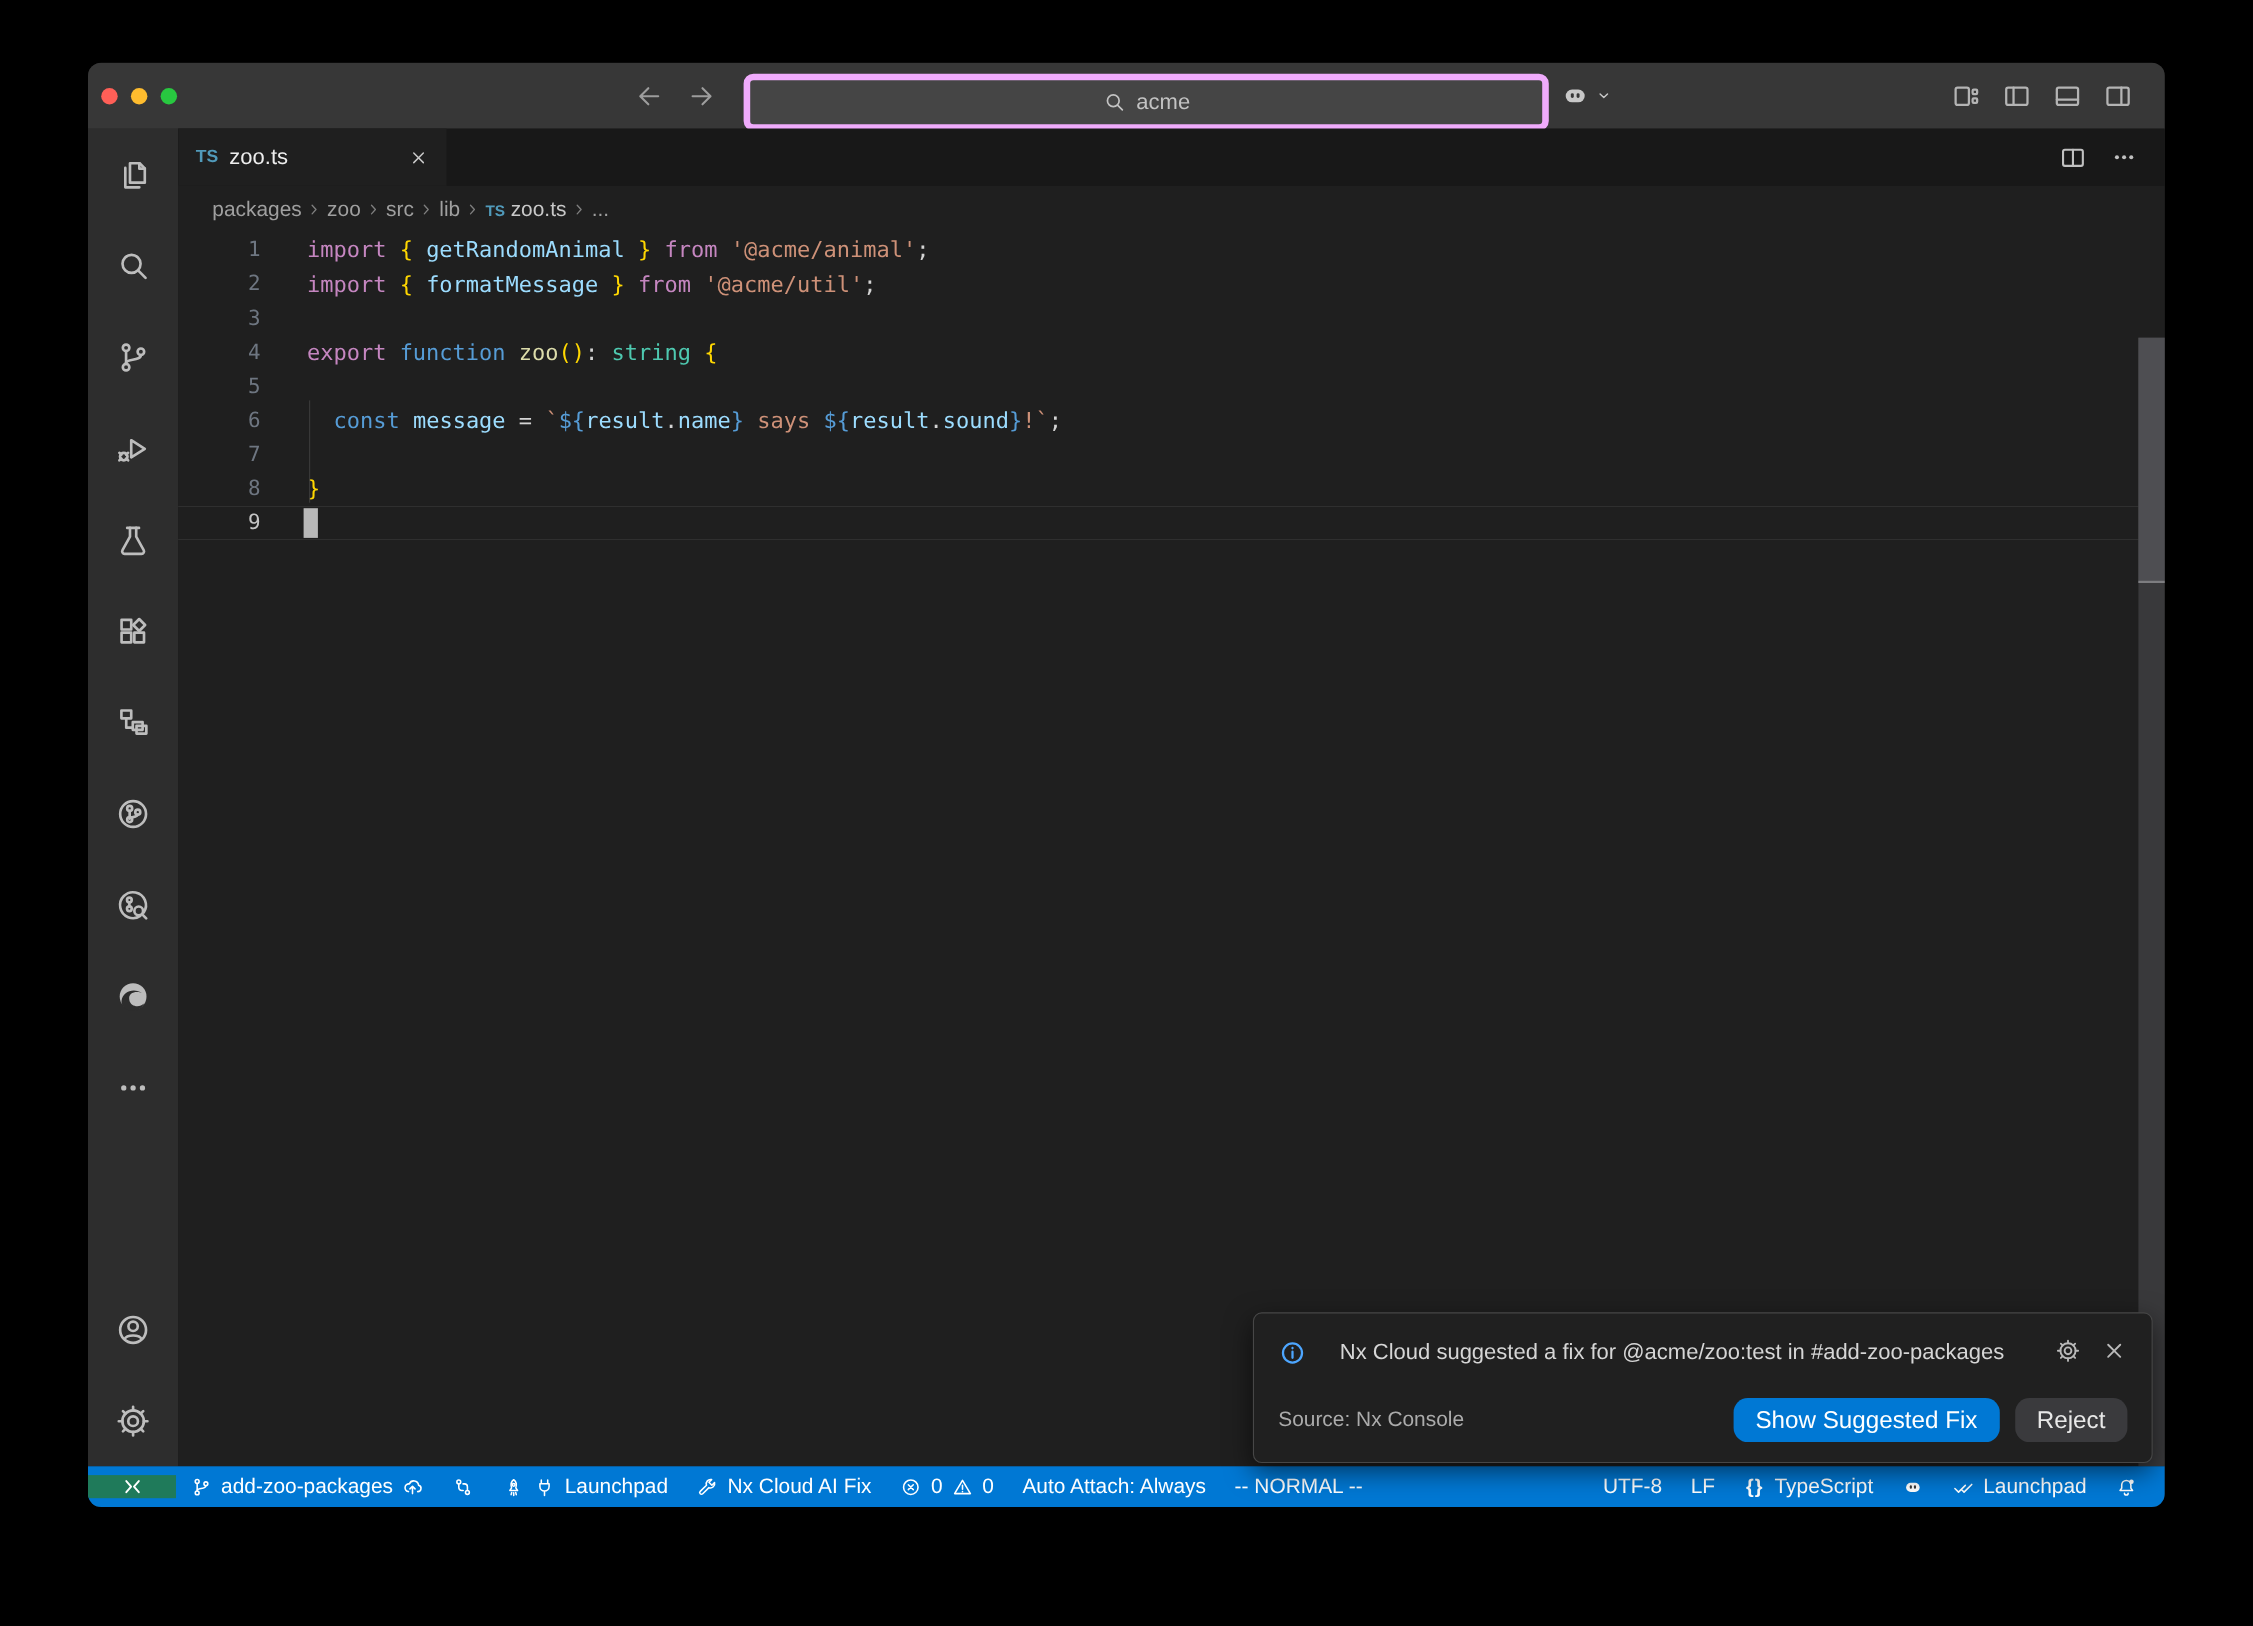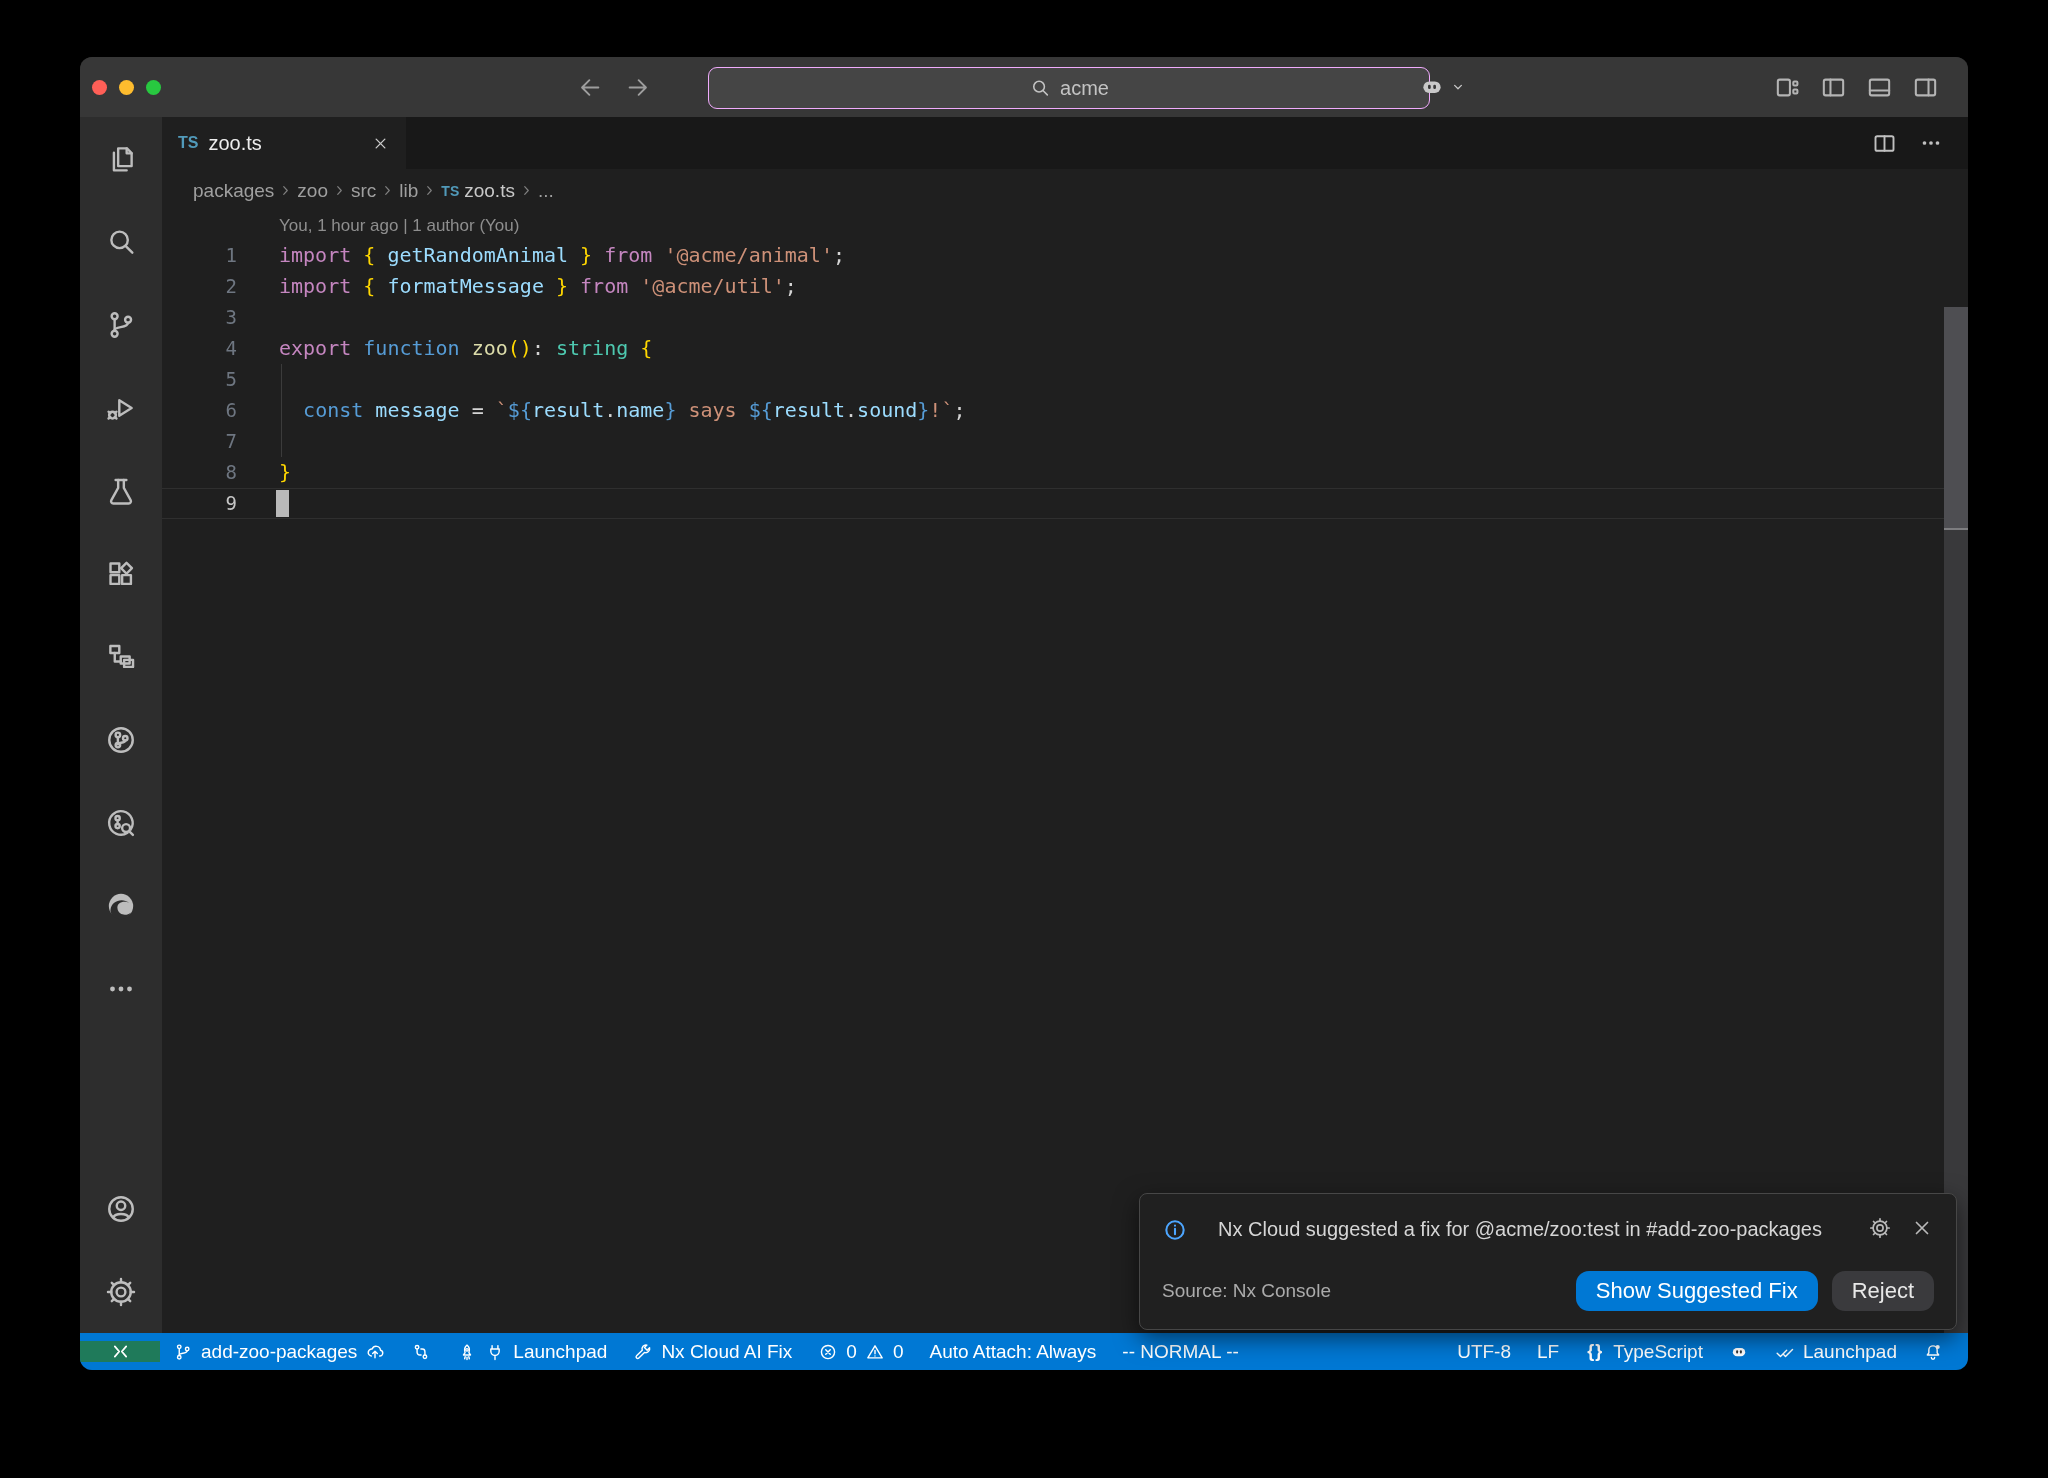--- a/index.html
+++ b/index.html
@@ -8,21 +8,21 @@
   .icon svg{width:100%;height:100%;display:block;}
 
   .window{position:absolute;left:80px;top:57px;width:1888px;height:1313px;background:#1f1f1f;
           border-radius:12px;overflow:hidden;box-shadow:0 24px 70px rgba(0,0,0,.75);}
 
   
   .titlebar{position:absolute;top:0;left:0;right:0;height:60px;background:#373737;border-bottom:1px solid #2a2a2a;}
   .lights{position:absolute;left:12px;top:0;height:60px;display:flex;align-items:center;gap:12px;}
   .light{width:15px;height:15px;border-radius:50%;}
   .tb-nav{position:absolute;left:497px;top:0;height:60px;display:flex;align-items:center;gap:20px;color:#9d9d9d;}
-  .searchbox{position:absolute;left:628px;top:10px;width:720px;height:40px;background:#454545;border:1px solid #f0abfc;
+  .searchbox{position:absolute;left:596px;top:10px;width:720px;height:40px;background:#454545;border:6px solid #f0abfc;
              border-radius:9px;display:flex;align-items:center;justify-content:center;gap:9px;color:#c3c3c3;font-size:20px;}
   .copilot-tb{position:absolute;left:1338px;top:0;height:60px;display:flex;align-items:center;gap:3px;color:#c8c8c8;}
   .layout-group{position:absolute;right:28px;top:0;height:60px;display:flex;align-items:center;gap:17px;color:#b4b4b4;}
 
   
   .activitybar{position:absolute;left:0;top:60px;bottom:37px;width:82px;background:#2d2d2d;display:flex;flex-direction:column;}
   .ab-top{flex:1;display:flex;flex-direction:column;}
   .ab-bottom{display:flex;flex-direction:column;}
   .ab-item{height:83px;display:flex;align-items:center;justify-content:center;color:#bdbdbd;}
 
@@ -340,21 +340,20 @@
         </span>
         <span class="icon crumb-sep" style="width: 17px; height: 17px;">
           <svg viewBox="0 0 24 24" fill="none" stroke="currentColor" stroke-width="1.7" stroke-linecap="round" stroke-linejoin="round">
             <path d="M9.5 6.5l5 5.5-5 5.5"></path>
           </svg>
         </span>
         <span class="crumb">...</span>
       </div>
 
     <div class="editor">
-      <div class="blame">You, 1 hour ago | 1 author (You)</div>
       <div id="code-lines">
           <div class="cline">
             <span class="ln">1</span>
             <span class="ctoks"><span class="tk-kw1">import</span><span class="tk-pln"> </span><span class="tk-b1">{</span><span class="tk-pln"> </span><span class="tk-var">getRandomAnimal</span><span class="tk-pln"> </span><span class="tk-b1">}</span><span class="tk-pln"> </span><span class="tk-kw1">from</span><span class="tk-pln"> </span><span class="tk-str">'@acme/animal'</span><span class="tk-pln">;</span></span>
           </div>
           <div class="cline">
             <span class="ln">2</span>
             <span class="ctoks"><span class="tk-kw1">import</span><span class="tk-pln"> </span><span class="tk-b1">{</span><span class="tk-pln"> </span><span class="tk-var">formatMessage</span><span class="tk-pln"> </span><span class="tk-b1">}</span><span class="tk-pln"> </span><span class="tk-kw1">from</span><span class="tk-pln"> </span><span class="tk-str">'@acme/util'</span><span class="tk-pln">;</span></span>
           </div>
           <div class="cline">

